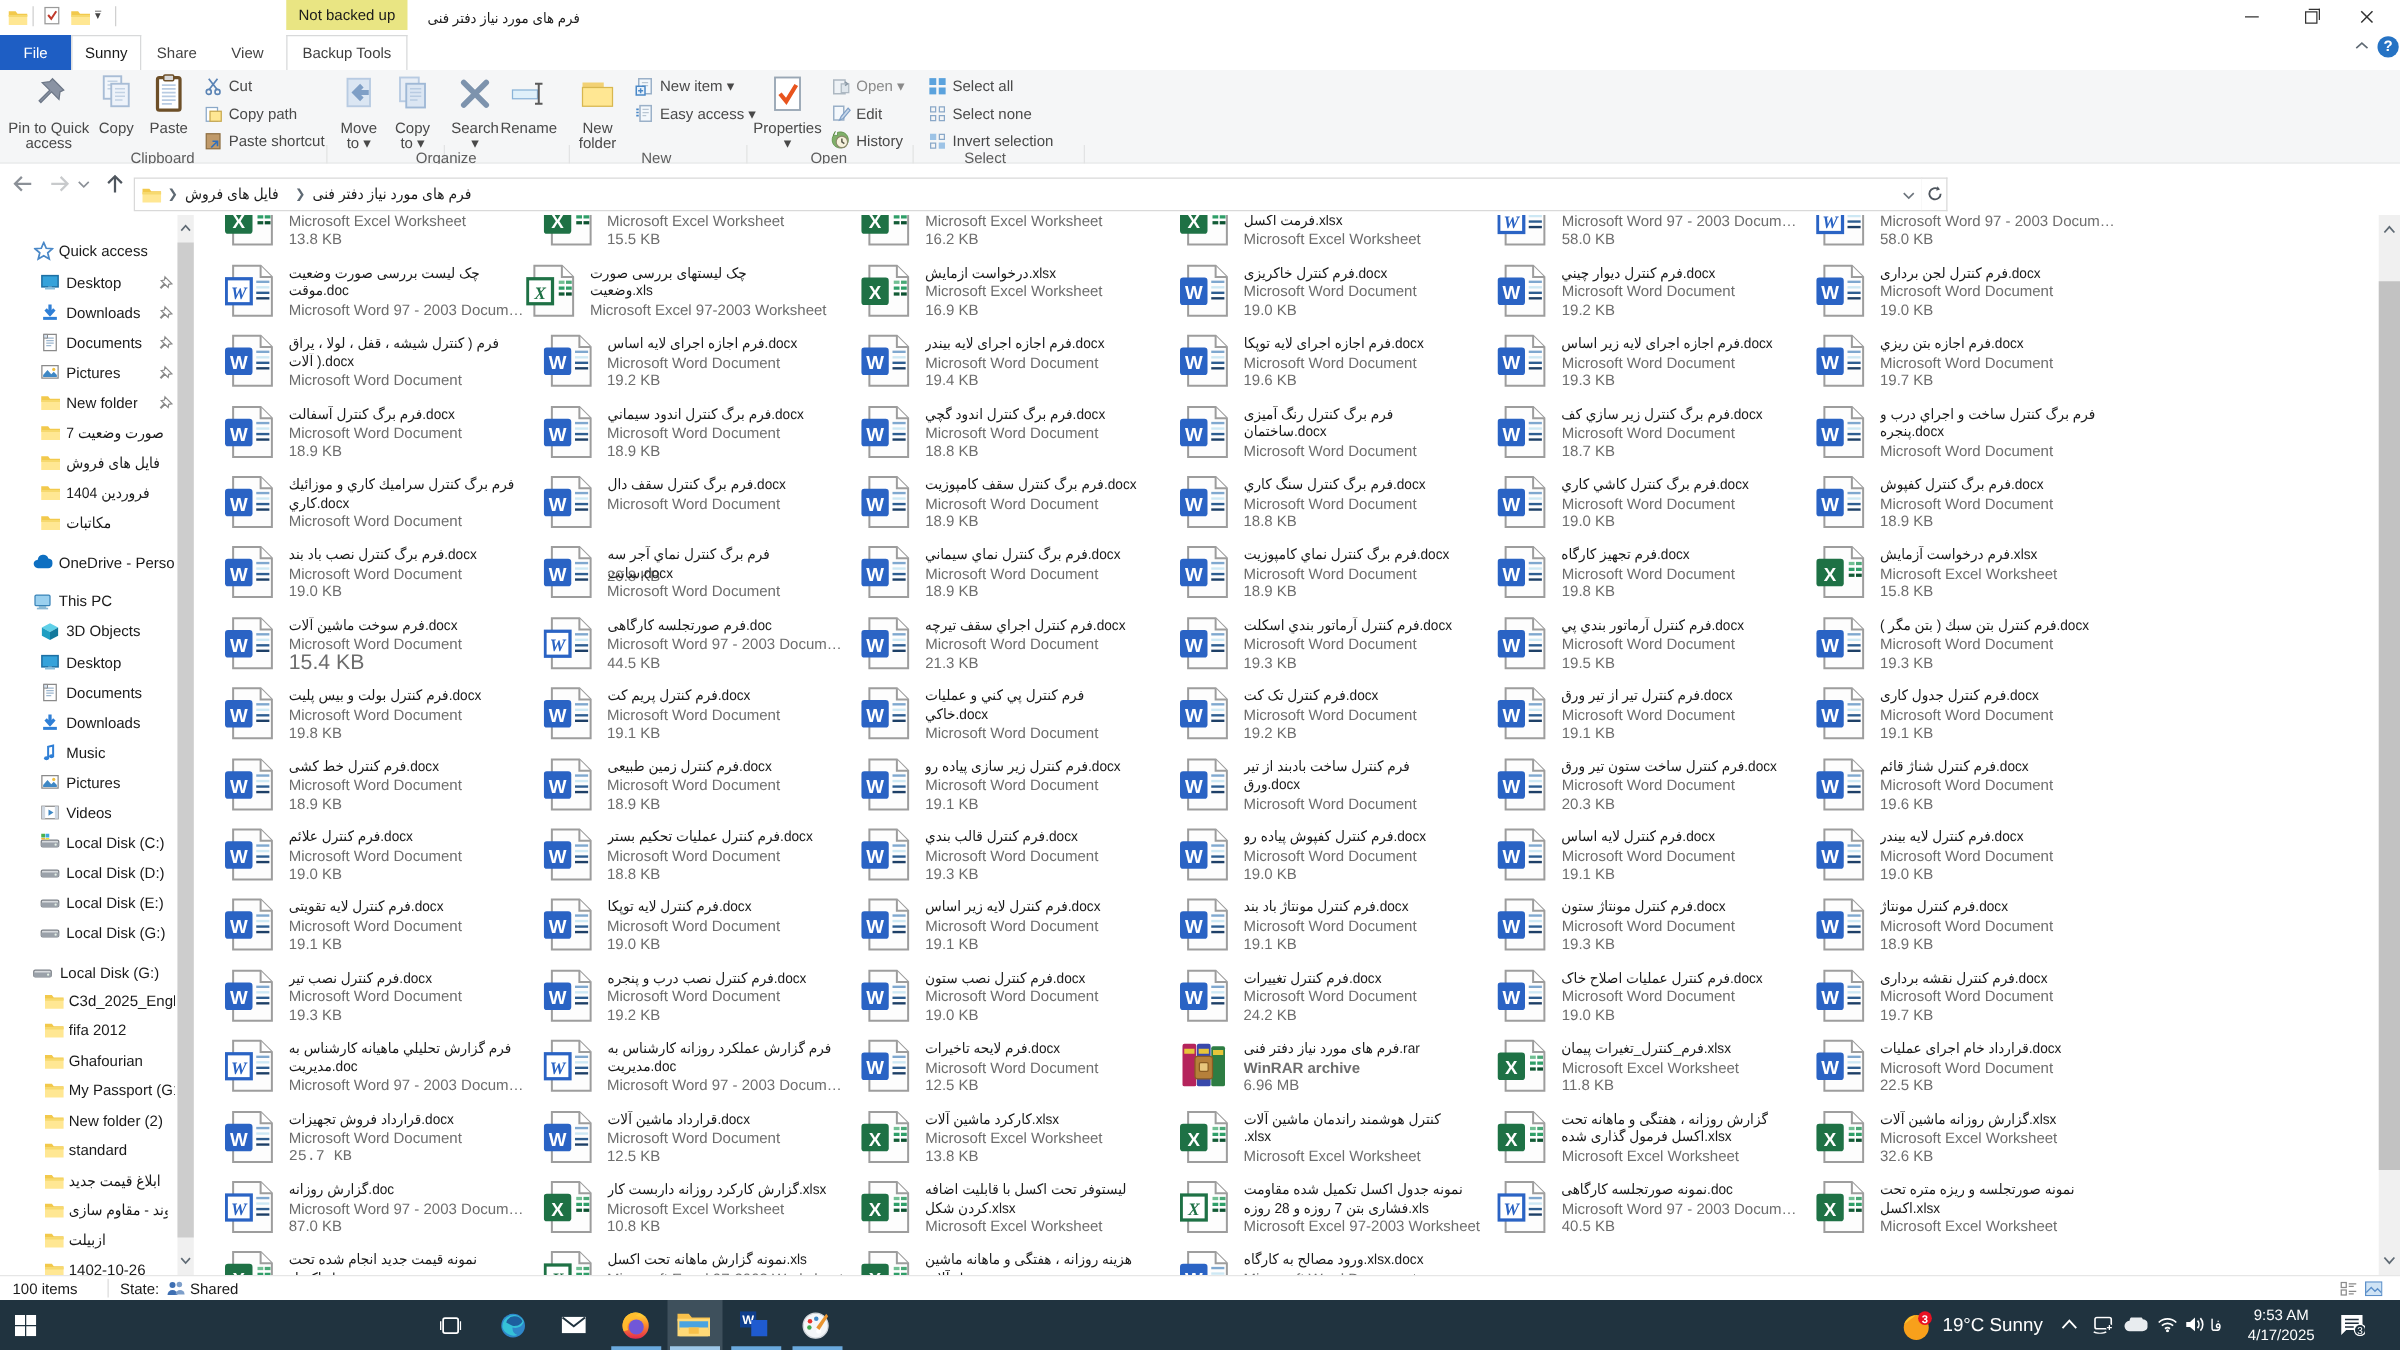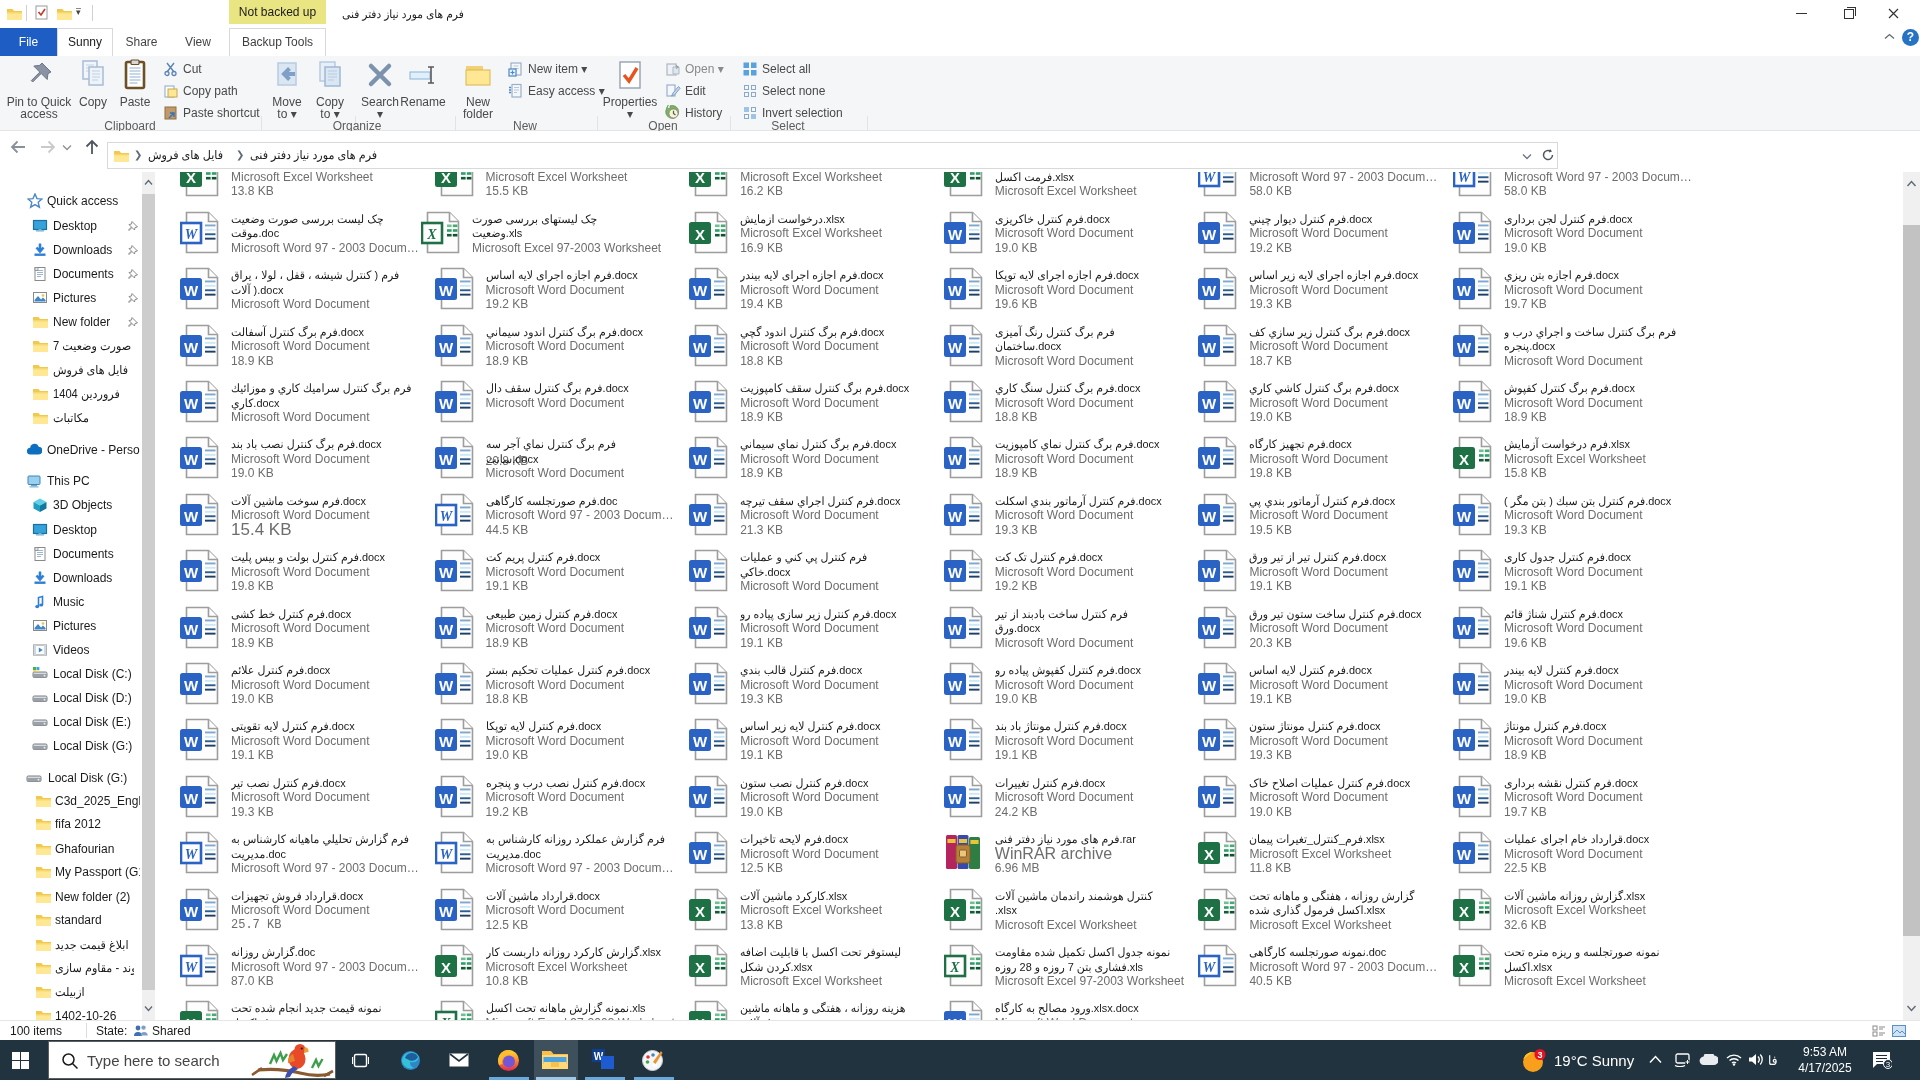--- a/index.html
+++ b/index.html
@@ -1098,21 +1098,21 @@
       </svg>
 <div class="ln n0" style="color:#1a1a1a;font-size:11.5px;transform:scaleX(.95);transform-origin:0 50%;">فرم لایحه تاخیرات.docx</div>
 <div class="ln n1" style="color:#6d6d6d;font-size:12px;">Microsoft Word Document</div>
 <div class="ln n2" style="color:#6d6d6d;font-size:12px;">12.5 KB</div>
 </div>
 <div class="tile ab" style="left:943.8px;top:659.2px;width:250px;height:56px">
 <svg class="ab" style="left:0;top:0" width="40" height="44" viewBox="0 0 40 44">
         <use href="#i-rar"></use>
       </svg>
 <div class="ln n0" style="color:#1a1a1a;font-size:11.5px;transform:scaleX(.95);transform-origin:0 50%;">فرم های مورد نیاز دفتر فنی.rar</div>
-<div class="ln n1" style="color:#6d6d6d;font-size:16px;">WinRAR archive</div>
+<div class="ln n1" style="color:#6d6d6d;font-size:12px;font-weight:bold;">WinRAR archive</div>
 <div class="ln n2" style="color:#6d6d6d;font-size:12px;">6.96 MB</div>
 </div>
 <div class="tile ab" style="left:1198.4px;top:659.2px;width:250px;height:56px">
 <svg class="ab" style="left:0;top:0" width="40" height="44" viewBox="0 0 40 44">
         <use href="#i-xlsx"></use>
       </svg>
 <div class="ln n0" style="color:#1a1a1a;font-size:11.5px;transform:scaleX(.95);transform-origin:0 50%;">فرم_کنترل_تغیرات پیمان.xlsx</div>
 <div class="ln n1" style="color:#6d6d6d;font-size:12px;">Microsoft Excel Worksheet</div>
 <div class="ln n2" style="color:#6d6d6d;font-size:12px;">11.8 KB</div>
 </div>
@@ -1282,39 +1282,20 @@
       <path d="M1 9 l4-4 3 3 2-2 3 3" stroke="#5b8fc9" fill="none"></path>
     </svg>
 </div>
 <div class="ab" style="left:0;top:1040px;width:1920px;height:40px;background:#20333f">
 <svg class="ab" style="left:12px;top:12px" width="17" height="17" viewBox="0 0 17 17">
       <rect x="0" y="0" width="8" height="8" fill="#fff"></rect>
       <rect x="9" y="0" width="8" height="8" fill="#fff"></rect>
       <rect x="0" y="9" width="8" height="8" fill="#fff"></rect>
       <rect x="9" y="9" width="8" height="8" fill="#fff"></rect>
     </svg>
-<div class="ab" style="left:48px;top:1px;width:288px;height:38px;background:#fff;border:1px solid #5f5f5f;box-sizing:border-box">
-<svg class="ab" style="left:12px;top:10px" width="18" height="18" viewBox="0 0 18 18">
-        <circle cx="7.5" cy="7.5" r="5.5" fill="none" stroke="#1a1a1a" stroke-width="1.5"></circle>
-        <path d="M11.5 11.5 l5 5" stroke="#1a1a1a" stroke-width="1.5"></path>
-      </svg>
-<div class="ab" style="left:38px;top:10px;font-size:15px;color:#454545">Type here to search</div>
-<svg class="ab" style="left:195px;top:0px" width="91" height="37" viewBox="0 0 91 37">
-        <path d="M14 28 q22 -2 42 3 q16 4 30 1" stroke="#8a5a30" stroke-width="3.2" fill="none"></path>
-        <path d="M8 33 l10-7 M80 34 l9-5" stroke="#8a5a30" stroke-width="2.6"></path>
-        <path d="M26 22 l4-9 2.5 6 4-8 2.5 7 4-6" stroke="#3f9e4a" stroke-width="2.4" fill="none"></path>
-        <path d="M68 26 l4-8 2.5 6 4-7" stroke="#3f9e4a" stroke-width="2.4" fill="none"></path>
-        <ellipse cx="53" cy="17" rx="8.5" ry="10" fill="#e84a28"></ellipse>
-        <circle cx="56" cy="7.5" r="5.5" fill="#e84a28"></circle>
-        <path d="M60.5 5 q4.5 0.5 4 5 l-4.5 1z" fill="#e8a13a"></path>
-        <circle cx="57.8" cy="6.5" r="1.1" fill="#1a1a1a"></circle>
-        <path d="M50 24 q-8 5 -9 12 l5-1 q2-5 8-8z" fill="#3a4fb0"></path>
-        <path d="M49 12 q-6 3 -5 9 l7-2z" fill="#e8812f"></path>
-      </svg>
-</div>
 <svg class="ab" style="left:352px;top:12px" width="17" height="17" viewBox="0 0 17 17">
       <rect x="2.5" y="2.5" width="12" height="12" rx="1.5" fill="none" stroke="#fff" stroke-width="1.4"></rect>
       <path d="M0.5 5 v7 M16.5 5 v7" stroke="#fff" stroke-width="1.2"></path>
     </svg>
 <svg class="ab" style="left:400px;top:10px" width="21" height="21" viewBox="0 0 21 21">
       <circle cx="10.5" cy="10.5" r="9.5" fill="#2f86c9"></circle>
       <path d="M2 12 a9 9 0 0 1 17-5 c-1 5 -6 6 -9 5 a6 6 0 0 0 4 6 a9.5 9.5 0 0 1 -12-6z" fill="#35c1d8"></path>
       <path d="M5 8 a7 7 0 0 1 13-1 c-2 4 -6 4 -8 3.5z" fill="#1d5f9e"></path>
     </svg>
 <svg class="ab" style="left:449px;top:13px" width="20" height="14" viewBox="0 0 20 14">

